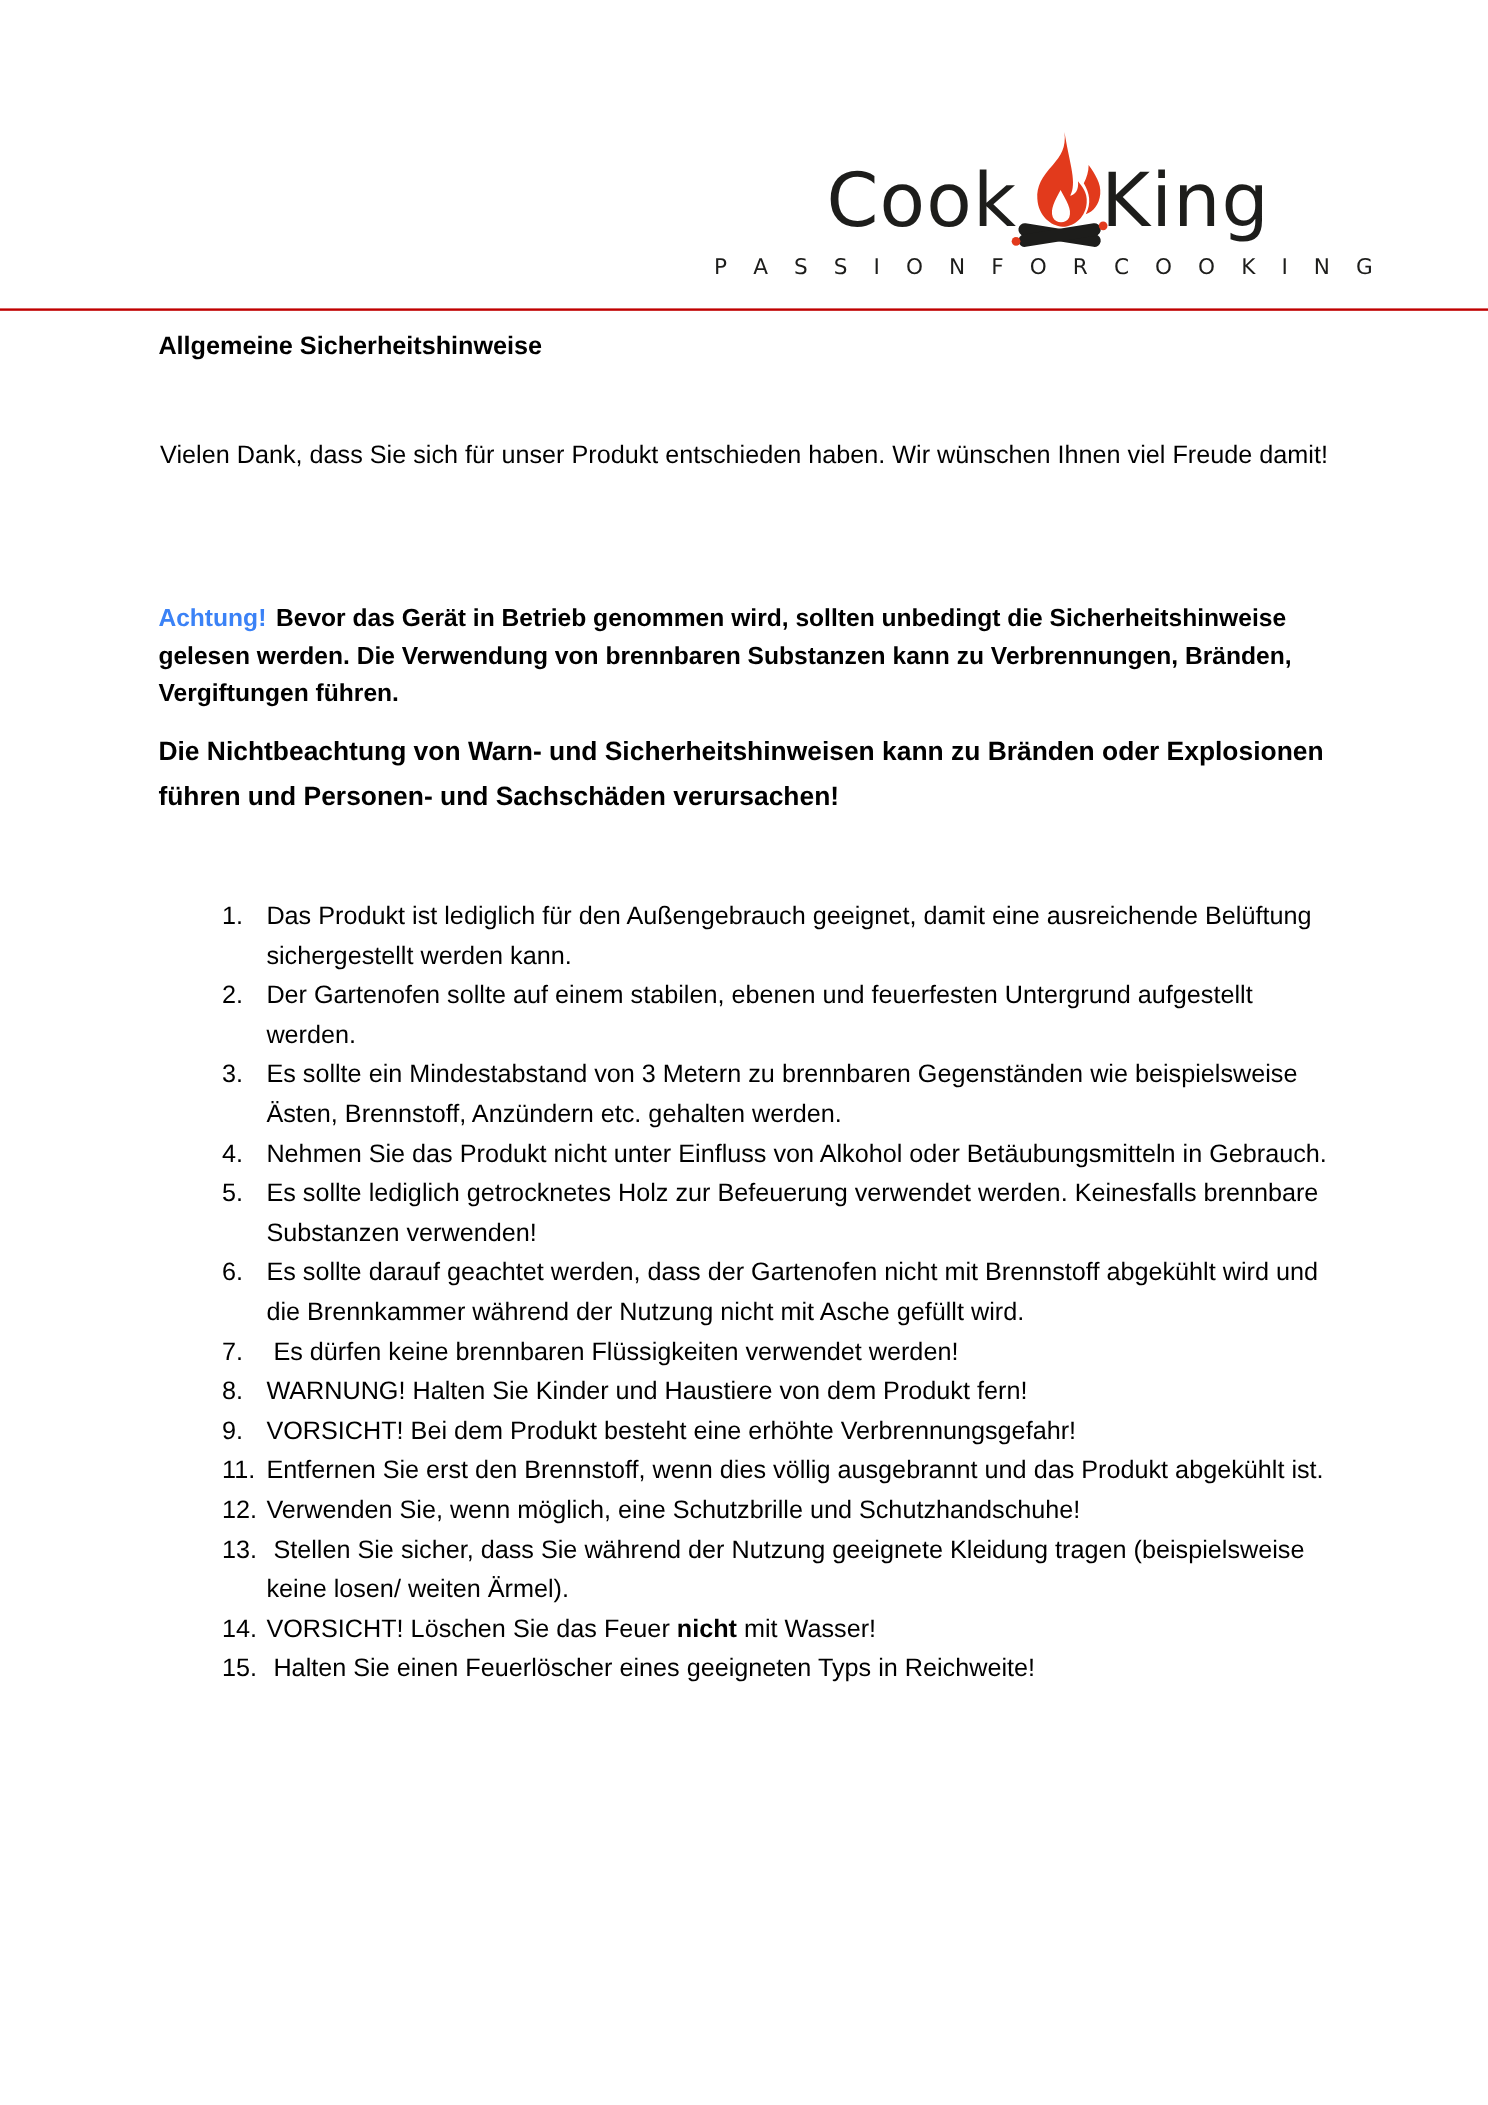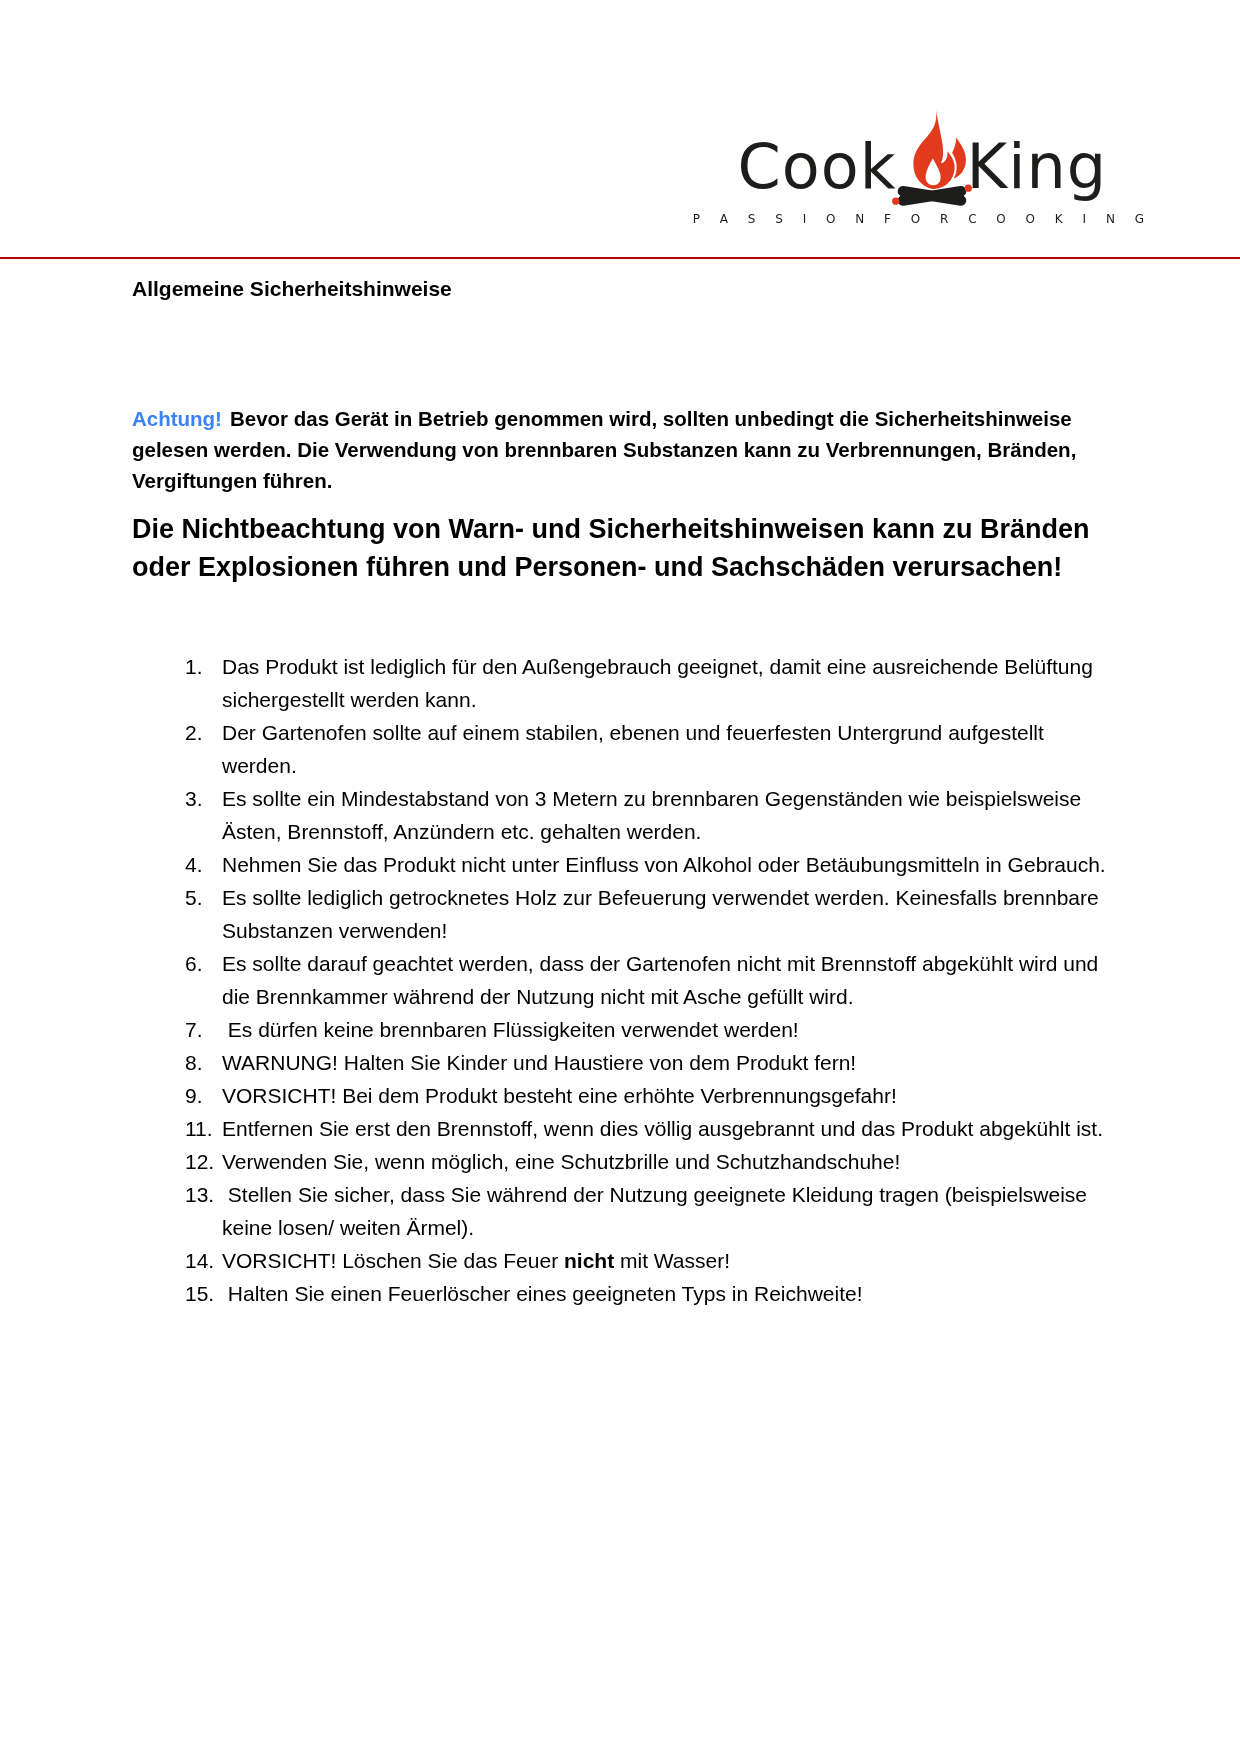--- a/index.html
+++ b/index.html
@@ -20,21 +20,21 @@
   .logo-row { display:flex; align-items:flex-end; justify-content:center; }
   .logo-word {
     font-family:"DejaVu Sans", sans-serif;
     font-size:62px; line-height:82px; font-weight:400;
     color:#1d1d1b; letter-spacing:1px;
   }
   .campfire { width:82px; height:100px; margin:0 -6px -2px -6px; display:block; }
   .tagline {
     margin-top:4px;
     font-family:"DejaVu Sans", sans-serif;
-    font-size:12px; font-weight:400; color:#1d1d1b;
+    font-size:18px; font-weight:400; color:#1d1d1b;
     letter-spacing:8px; white-space:nowrap;
   }
 
   
   .content { padding:0 132px; }
 
   .doc-title {
     margin-top:19px;
     text-align:left;
     font-size:21px; font-weight:700; line-height:22px;
@@ -49,21 +49,21 @@
 
   .warning {
     margin-top:103px;
     font-size:20.5px; font-weight:700; line-height:31px;
     max-width:980px;
   }
   .warning-label { color:#3b82f6; margin-right:8px; }
 
   .emphasis {
     margin-top:14px;
-    font-size:27px; font-weight:700; line-height:38px;
+    font-size:22px; font-weight:700; line-height:38px;
     max-width:985px;
   }
 
   .safety-list {
     margin-top:64px;
     padding-left:53px;
     list-style:none;
     font-size:21px; line-height:33px;
   }
   .safety-list li { display:flex; align-items:flex-start; }
@@ -99,20 +99,21 @@
         <span class="logo-word">King</span>
       </div>
       <div class="tagline">P A S S I O N   F O R   C O O K I N G</div>
     </div>
   </div>
 
   <div class="content">
 
     <h1 class="doc-title">Allgemeine Sicherheitshinweise</h1>
 
+    <p class="intro">Vielen Dank, dass Sie sich für unser Produkt entschieden haben. Wir wünschen Ihnen viel Freude damit!</p>
 
     <p class="warning">
       <span class="warning-label">Achtung!</span><span>Bevor das Gerät in Betrieb genommen wird, sollten unbedingt die Sicherheitshinweise gelesen werden. Die Verwendung von brennbaren Substanzen kann zu Verbrennungen, Bränden, Vergiftungen führen.</span>
     </p>
 
     <h2 class="emphasis">Die Nichtbeachtung von Warn- und Sicherheitshinweisen kann zu Bränden oder Explosionen führen und Personen- und Sachschäden verursachen!</h2>
 
     <ol class="safety-list">
       <li>
         <span class="num">1.</span>

